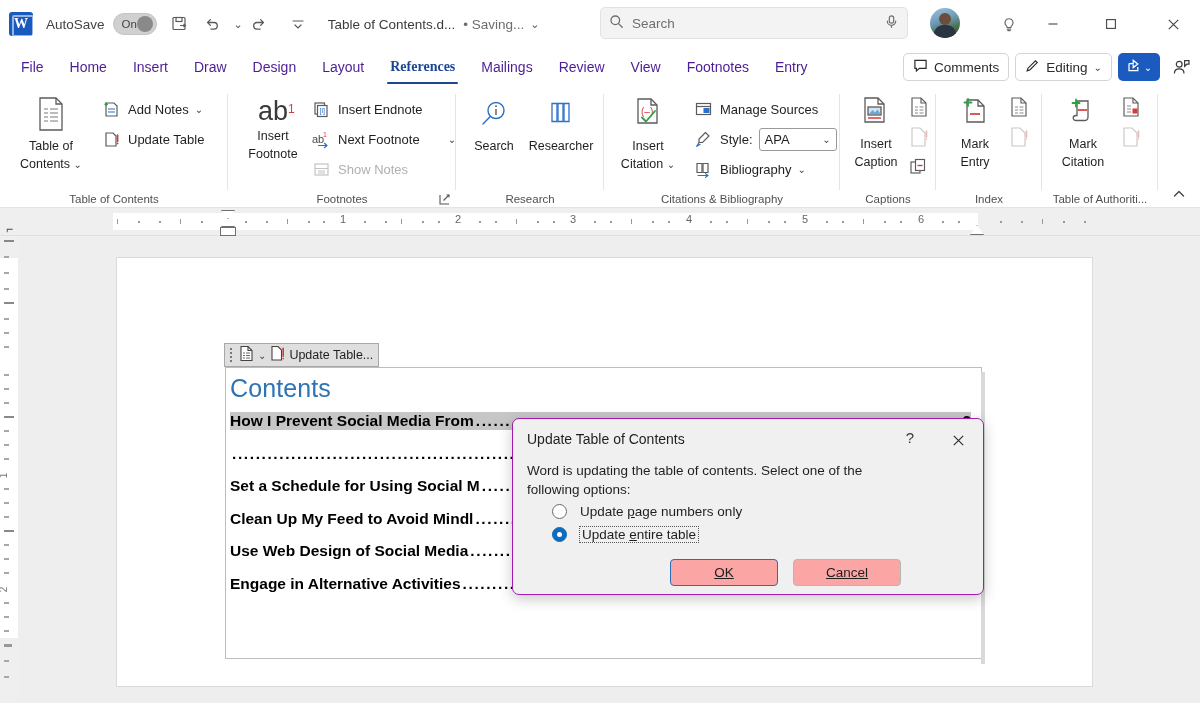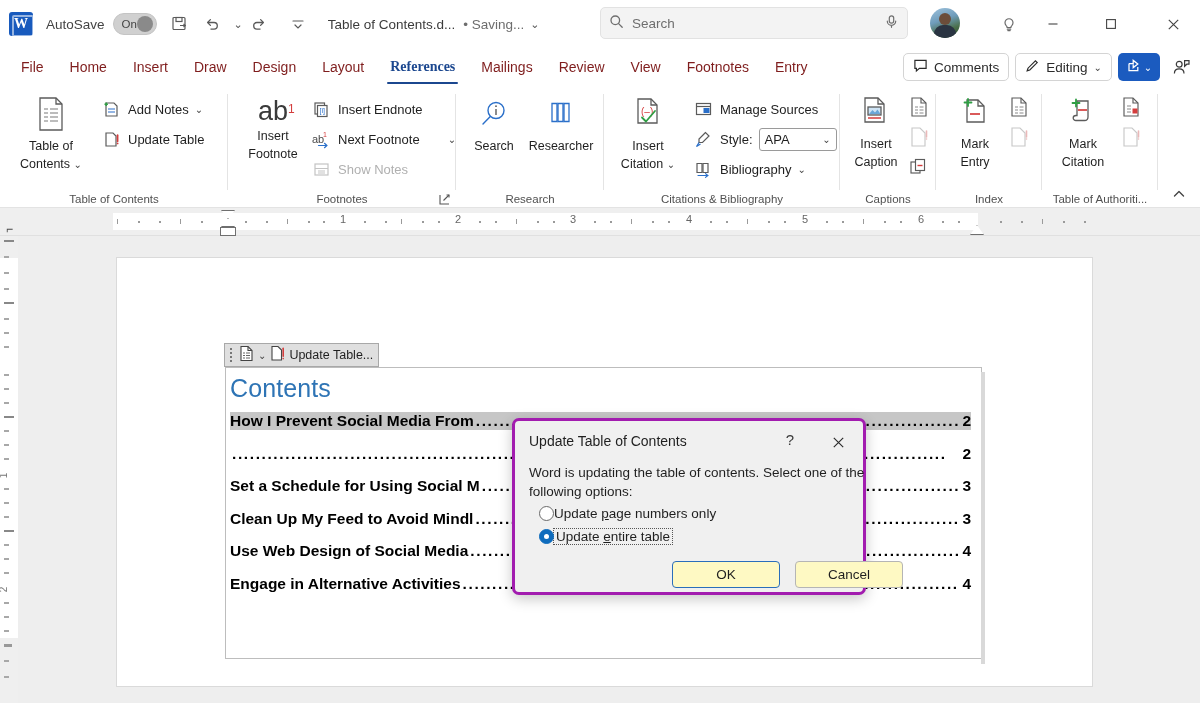--- a/index.html
+++ b/index.html
@@ -73,21 +73,21 @@
     position: absolute; top: 0; width: 46px; height: 48px;
     display: flex; align-items: center; justify-content: center; color: #444;
   }
 
   
   .tabbar {
     position: absolute; top: 48px; left: 0; width: 1200px; height: 38px;
     background: #ffffff; display: flex; align-items: center; padding-left: 8px;
   }
   .tab {
-    font-size: 14px; color: #7f1d1d; padding: 4px 11px; margin: 0 2px;
+    font-size: 14px; color: #4c1d95; padding: 4px 11px; margin: 0 2px;
     border-radius: 4px; white-space: nowrap; position: relative;
   }
   .tab.active { font-weight: bold; color: #1b478f; font-family: Liberation Serif, serif; }
   .tab.active::after {
     content: ""; position: absolute; left: 8px; right: 8px; bottom: -5px;
     height: 2.5px; background: #1b478f; border-radius: 2px;
   }
   .tab-right { position: absolute; right: 4px; top: 5px; display: flex; align-items: center; gap: 6px;}
   .pillbtn {
     height: 28px; border: 1px solid #d4d4d4; border-radius: 5px; background: #fff;
@@ -207,48 +207,48 @@
   .toc-row.selected { background: #c6c6c6; }
   .toc-row .title { flex: 0 0 auto; }
   .toc-row .leader {
     flex: 1 1 auto; overflow: hidden; margin: 0 2px;
     font-weight: bold; letter-spacing: 1.6px; color: #000;
   }
   .toc-row .pg { flex: 0 0 auto; padding-left: 2px; }
 
   
   .dialog {
-    position: absolute; left: 512px; top: 418px; width: 354px; height: 177px;
-    background: #f0f0f0; border: 3px solid #a21caf; border-radius: 7px;
+    position: absolute; left: 512px; top: 418px; width: 472px; height: 177px;
+    background: #f0f0f0; border: 1px solid #a21caf; border-radius: 7px;
     box-shadow: 0 4px 14px rgba(0,0,0,.22);
   }
   .dlg-title {
     position: absolute; left: 14px; top: 12px; font-size: 14px; color: #1f1f1f;
   }
   .dlg-help { position: absolute; right: 62px; top: 10px; font-size: 15px; color: #3a3a3a; width: 22px; text-align: center;}
   .dlg-close { position: absolute; right: 14px; top: 11px; width: 22px; height: 20px; display:flex; align-items:center; justify-content:center; color:#2b2b2b; }
   .dlg-text {
     position: absolute; left: 14px; top: 42px; width: 372px;
     font-size: 13.5px; color: #1f1f1f; line-height: 19px;
   }
-  .radio-row { position: absolute; left: 24px; display: flex; align-items: flex-end; gap: 0; font-size: 13.5px; color: #1f1f1f;}
+  .radio-row { position: absolute; left: 39px; display: flex; align-items: flex-end; gap: 13px; font-size: 13.5px; color: #1f1f1f;}
   .radio {
     width: 15px; height: 15px; border-radius: 50%; border: 1.5px solid #6a6a6a; background: #fff;
     position: relative; flex: 0 0 auto;
   }
   .radio.checked { border-color: #0F6CBD; background: #0F6CBD; }
   .radio.checked::after {
     content:""; position:absolute; left:4px; top:4px; width:5px; height:5px; border-radius:50%; background:#fff;
   }
   .radio-row.focused .rlabel { outline: 1px dotted #555; padding: 0 2px; }
   .u { text-decoration: underline; }
   .dlg-btn {
     position: absolute; height: 27px; width: 108px; border-radius: 4px;
-    background: #fef9c3; border: 1px solid #b5b5b5; font-size: 13.5px; color: #1f1f1f;
-    display: flex; align-items: center; justify-content: center;
+    background: #fca5a5; border: 1px solid #b5b5b5; font-size: 13.5px; color: #1f1f1f;
+    display: flex; align-items: center; justify-content: center; text-decoration: underline;
   }
   .dlg-btn.primary { border: 1.5px solid #2a6ebb; }
 </style>
 </head>
 <body>
 
 <div class="app">
 
   <div class="titlebar">
     <div class="word-logo">

